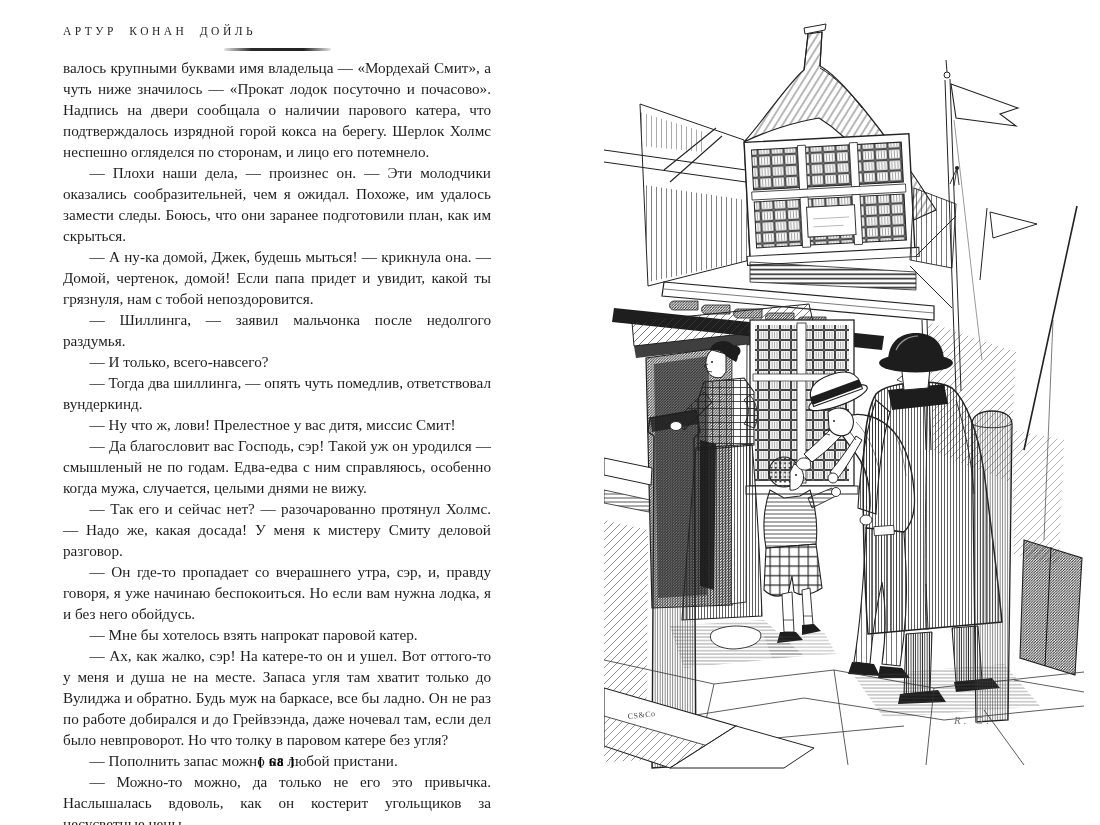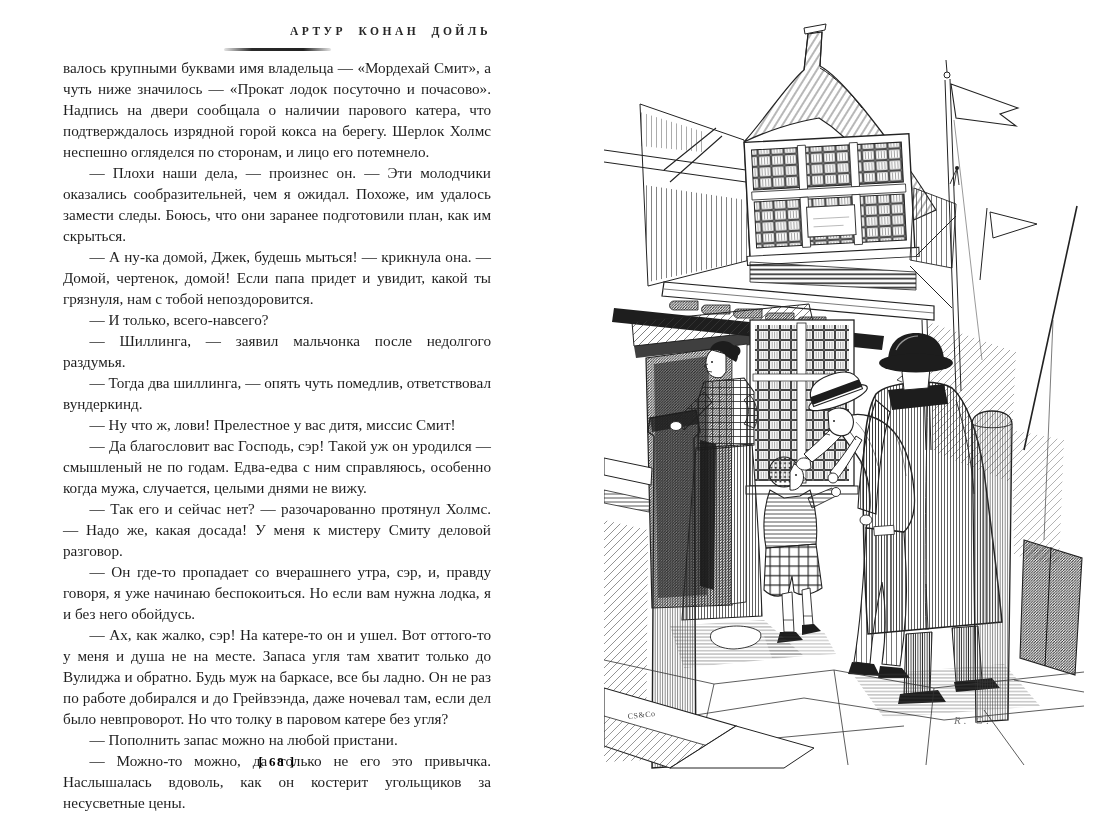--- a/index.html
+++ b/index.html
@@ -3,21 +3,21 @@
 <meta charset="utf-8">
 <style>
   html,body{margin:0;padding:0;background:#e8e8e8;}
   .page{
     position:relative;width:1100px;height:825px;margin:0 auto;
     background:#ffffff;overflow:hidden;
     font-family:"Liberation Serif","DejaVu Serif",serif;color:#1c1c1c;
   }
   .running-header{
     position:absolute;left:63px;top:25px;width:428px;
-    text-align:right;font-size:11.5px;font-weight:700;
+    text-align:left;font-size:11.5px;font-weight:400;
     letter-spacing:3.5px;word-spacing:6px;color:#262626;white-space:nowrap;
   }
   .header-rule{
     position:absolute;left:224px;top:48px;width:107px;height:2.6px;border-radius:2px;
     background:linear-gradient(90deg,rgba(40,40,40,.12),#2a2a2a 26%,#222 74%,rgba(40,40,40,.12));
   }
   .text-col{
     position:absolute;left:63px;top:57px;width:428px;
     font-size:15.2px;line-height:21px;text-align:justify;
     color:#1e1e1e;
@@ -42,34 +42,35 @@
   <div class="text-col">
 
       <p class="para no-indent">валось крупными буквами имя владельца — «Мордехай Смит», а чуть ниже значилось — «Прокат лодок посуточно и почасово». Надпись на двери сообщала о наличии парового катера, что подтверждалось изрядной горой кокса на берегу. Шерлок Холмс неспешно огляделся по сторонам, и лицо его потемнело.</p>
 
       <p class="para">— Плохи наши дела, — произнес он. — Эти молодчики оказались сообразительней, чем я ожидал. Похоже, им удалось замести следы. Боюсь, что они заранее подготовили план, как им скрыться.</p>
 
 
       <p class="para">— А ну-ка домой, Джек, будешь мыться! — крикнула она. — Домой, чертенок, домой! Если папа придет и увидит, какой ты грязнуля, нам с тобой непоздоровится.</p>
 
 
+      <p class="para">— Шиллинга, — заявил мальчонка после недолгого раздумья.</p>
+
       <p class="para">— И только, всего-навсего?</p>
 
-      <p class="para">— Шиллинга, — заявил мальчонка после недолгого раздумья.</p>
-
       <p class="para">— Тогда два шиллинга, — опять чуть помедлив, ответствовал вундеркинд.</p>
 
       <p class="para">— Ну что ж, лови! Прелестное у вас дитя, миссис Смит!</p>
 
       <p class="para">— Да благословит вас Господь, сэр! Такой уж он уродился — смышленый не по годам. Едва-едва с ним справляюсь, особенно когда мужа, случается, целыми днями не вижу.</p>
 
       <p class="para">— Так его и сейчас нет? — разочарованно протянул Холмс. — Надо же, какая досада! У меня к мистеру Смиту деловой разговор.</p>
 
       <p class="para">— Он где-то пропадает со вчерашнего утра, сэр, и, правду говоря, я уже начинаю беспокоиться. Но если вам нужна лодка, я и без него обойдусь.</p>
 
+      <p class="para">— Мне бы хотелось взять напрокат паровой катер.</p>
 
       <p class="para">— Ах, как жалко, сэр! На катере-то он и ушел. Вот оттого-то у меня и душа не на месте. Запаса угля там хватит только до Вулиджа и обратно. Будь муж на баркасе, все бы ладно. Он не раз по работе добирался и до Грейвзэнда, даже ночевал там, если дел было невпроворот. Но что толку в паровом катере без угля?</p>
 
       <p class="para">— Пополнить запас можно на любой пристани.</p>
 
       <p class="para">— Можно-то можно, да только не его это привычка. Наслышалась вдоволь, как он костерит угольщиков за несусветные цены.</p>
     </div>
 
   <div class="page-number">[ 68 ]</div>
 

